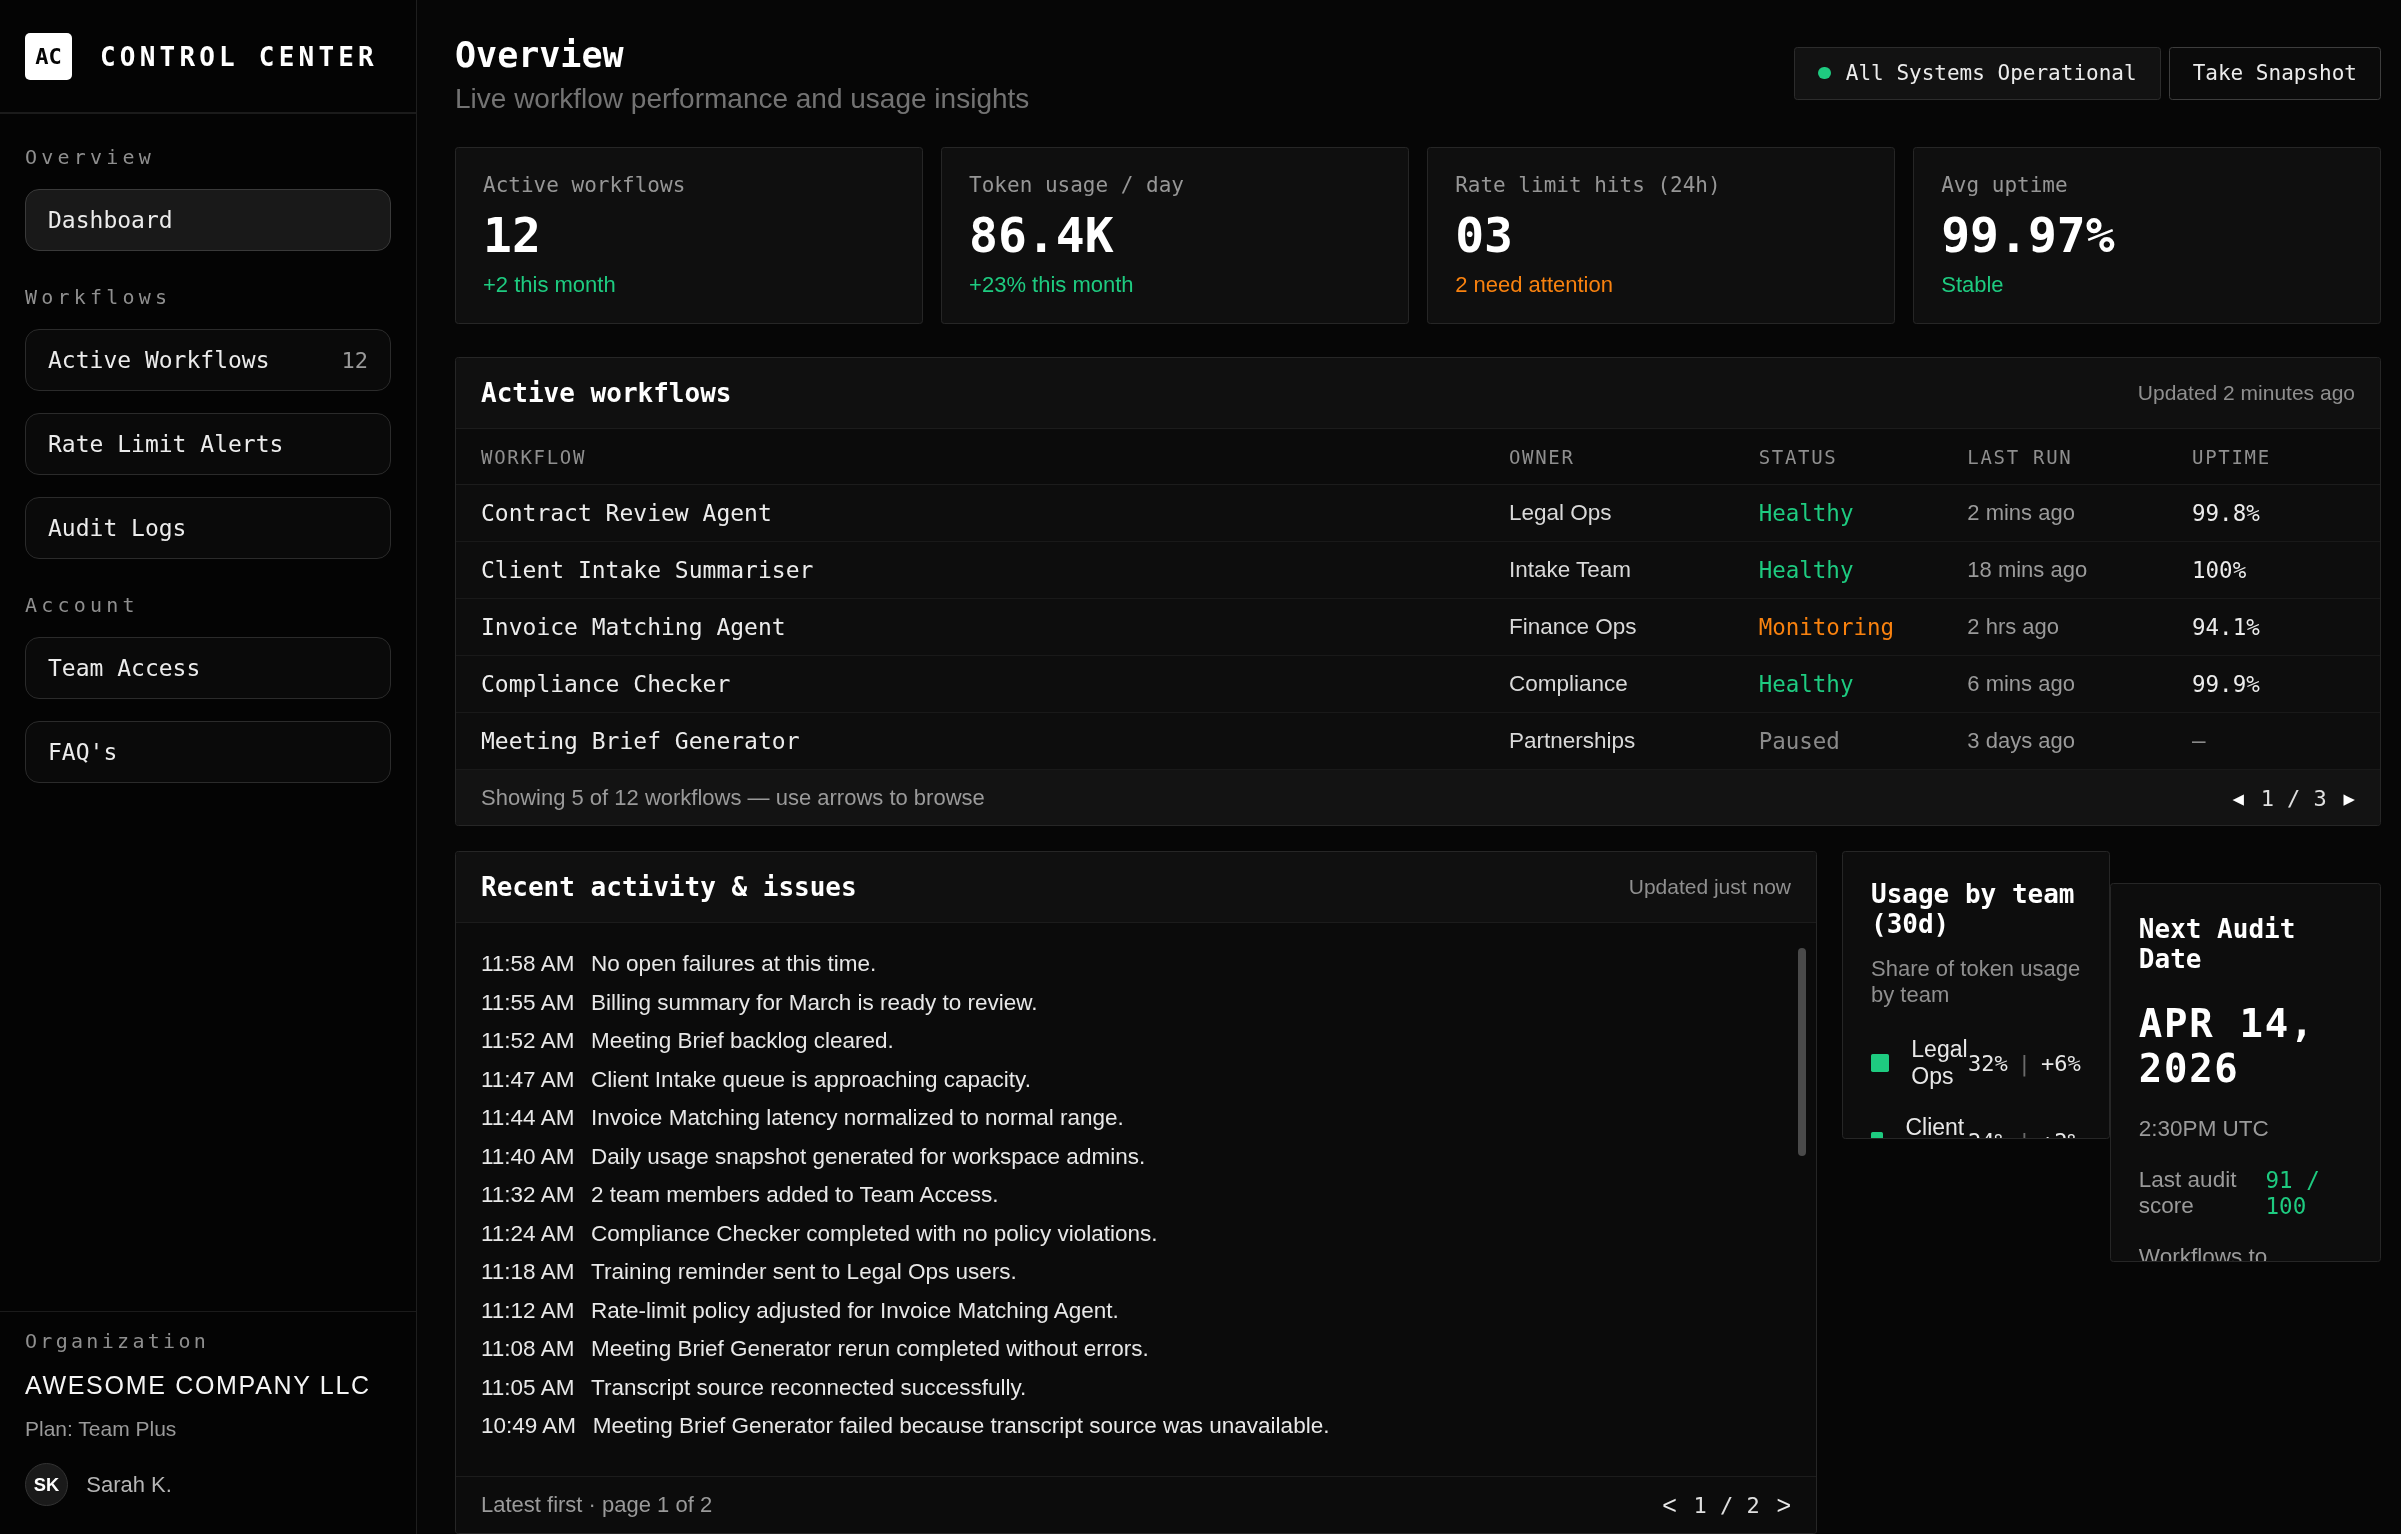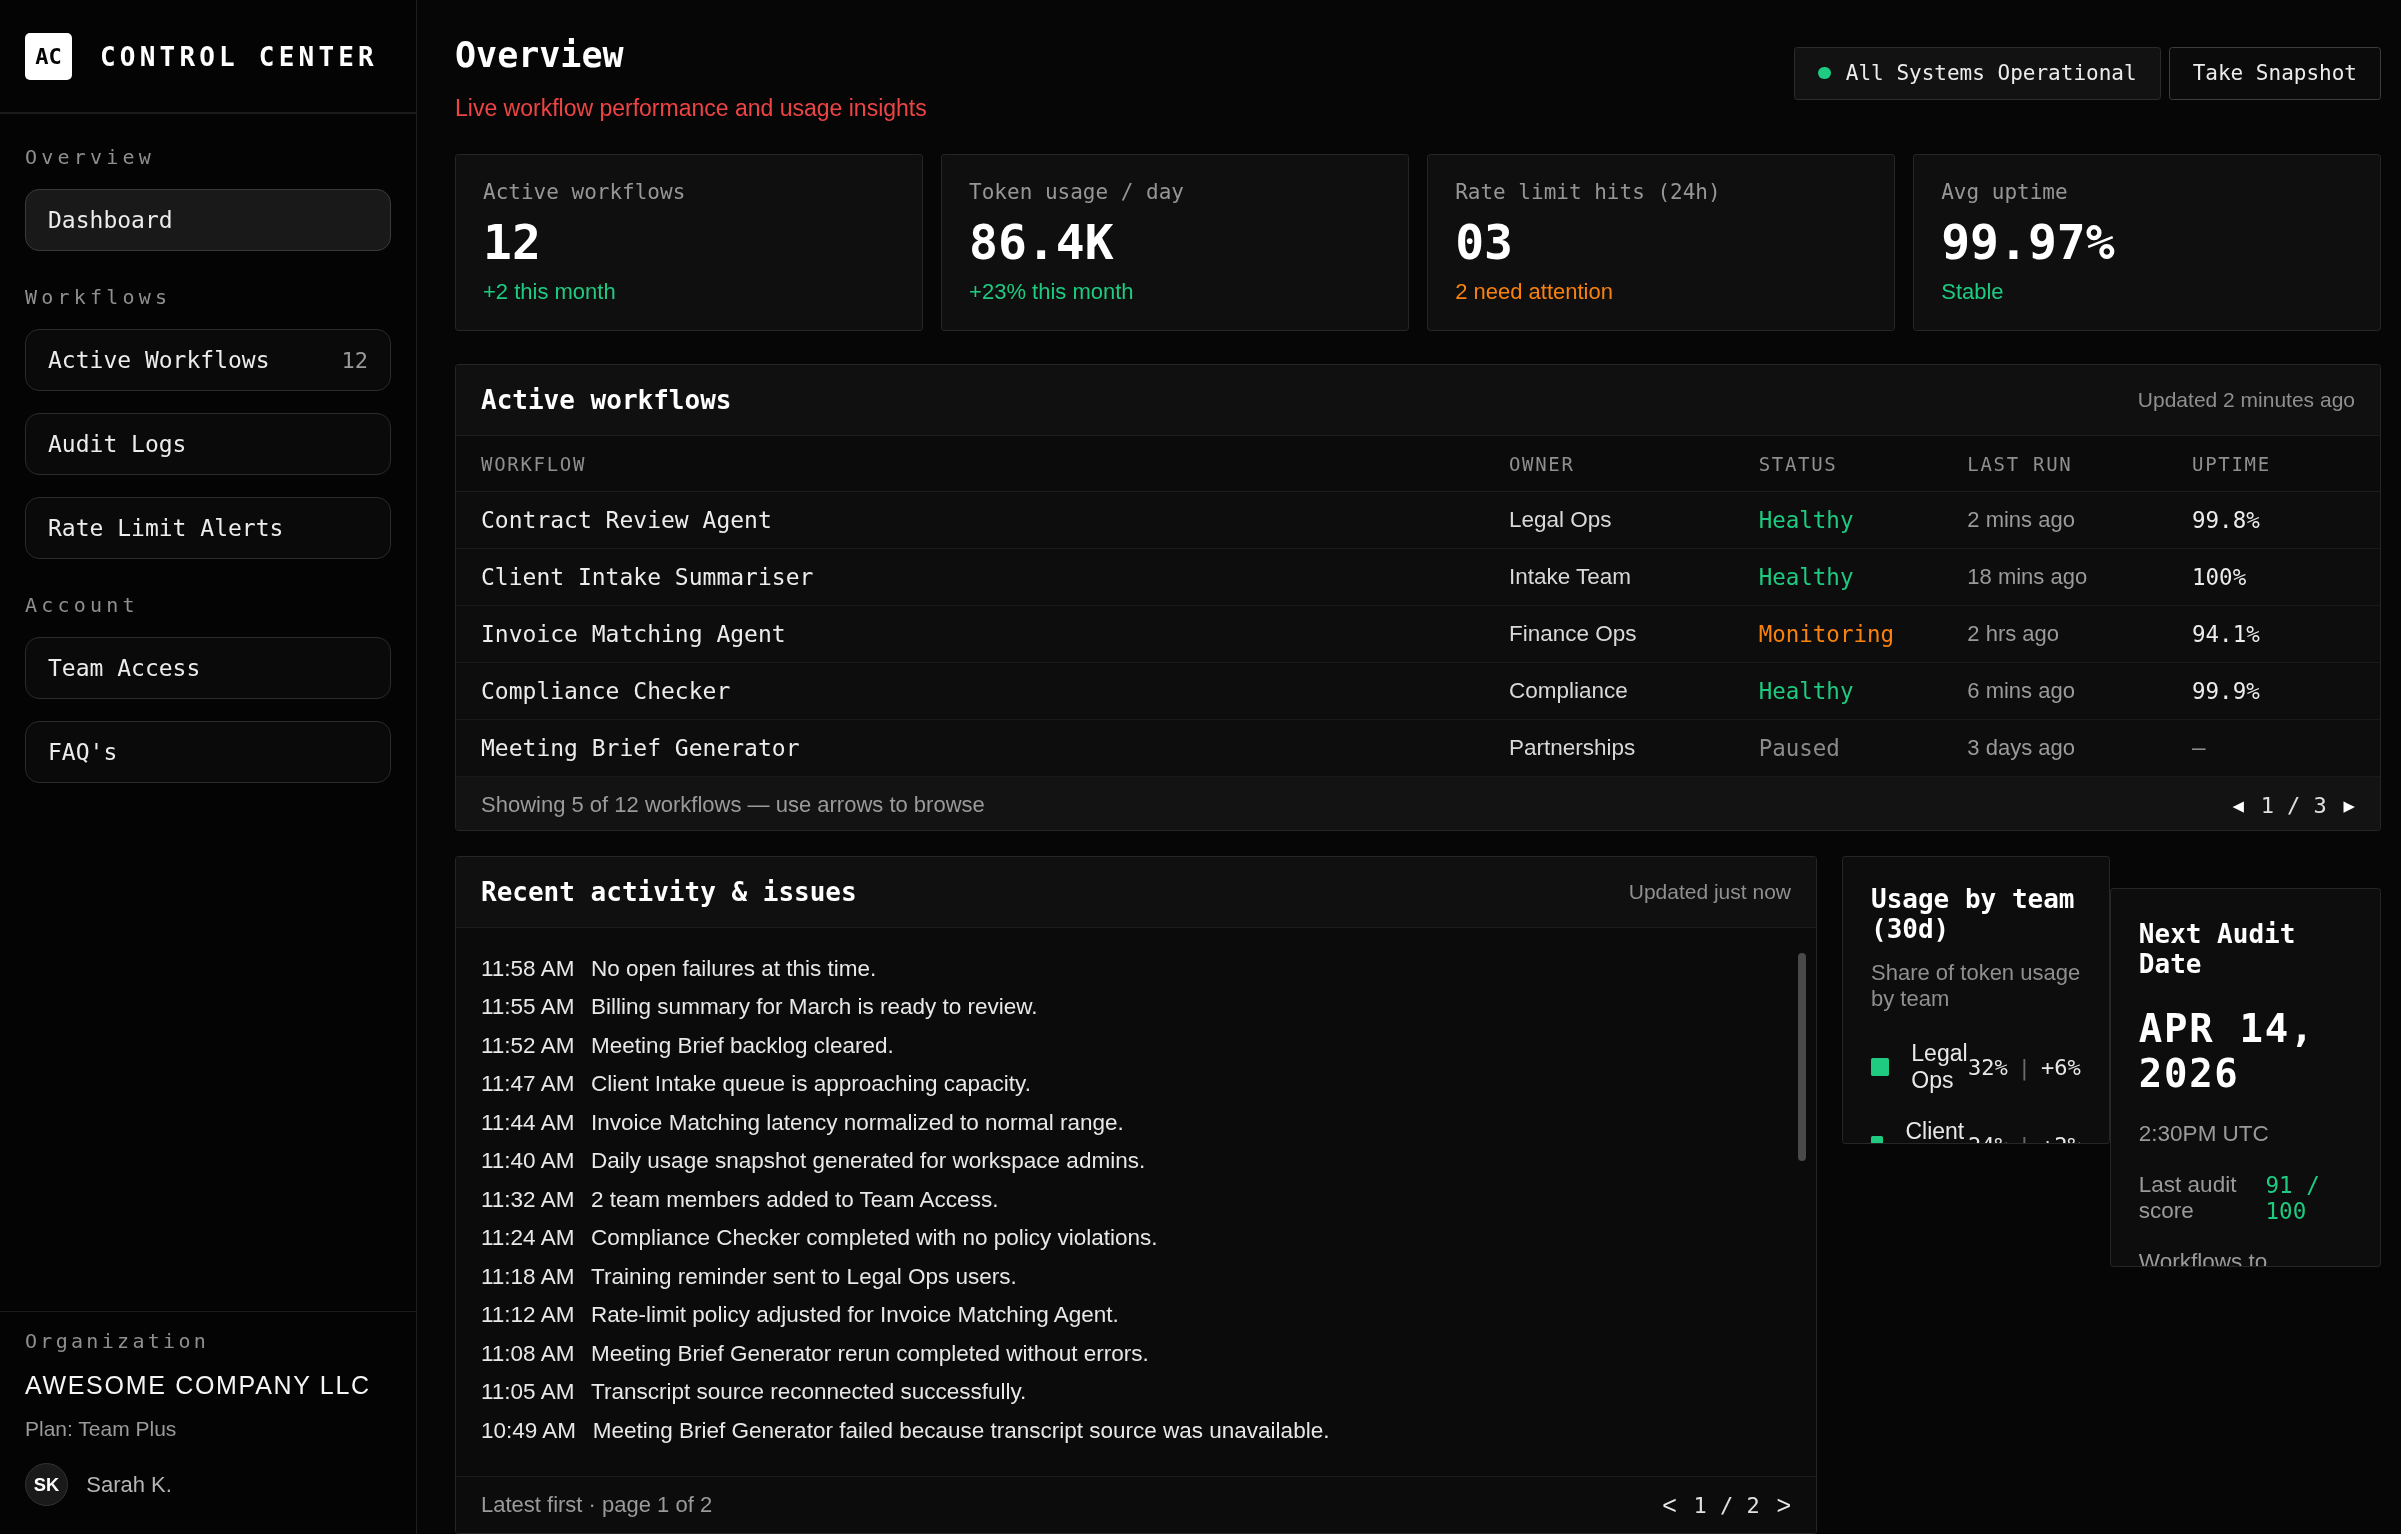--- a/index.html
+++ b/index.html
@@ -38,21 +38,21 @@
   .org-plan{font-size:21px;color:var(--muted);margin-bottom:22px}
   .user-row{display:flex;align-items:center;gap:18.3px;cursor:pointer}
   .avatar{width:43px;height:43px;border-radius:50%;background:#1a1a1a;border:1.7px solid #333;
     display:flex;align-items:center;justify-content:center;font-size:18.3px;font-weight:bold;color:#fff}
   .user-name{font-size:22px;color:#b5b5b5}
 
   
   .main{flex:1;height:100%;padding:35px 20px 0 38px;display:flex;flex-direction:column}
   .page-header{display:flex;justify-content:space-between;align-items:flex-start}
   .page-title{font-family:var(--mono);font-weight:bold;font-size:35px;color:#fff}
-  .page-subtitle{font-size:23px;color:#ef4444;margin-top:20px}
+  .page-subtitle{font-size:28px;color:#737373;margin-top:8px}
   .header-controls{display:flex;gap:8px;margin-top:11.7px}
   .status-pill,.btn{height:53px;display:inline-flex;align-items:center;border-radius:3.3px;
     font-family:var(--mono);font-size:21px;color:var(--text);padding:0 23px}
   .status-pill{background:#121212;border:1.7px solid #2c2c2c;gap:15px}
   .dot{width:12.5px;height:12.5px;border-radius:50%;background:var(--green)}
   .btn{background:#0b0b0b;border:1.7px solid #3d3d3d;cursor:pointer}
 
   
   .cards{display:grid;grid-template-columns:repeat(4,1fr);gap:18.3px;margin-top:32px}
   .card{height:177px;background:#0f0f0f;border:1.7px solid var(--border);border-radius:3.3px;
@@ -129,24 +129,24 @@
   <div class="side-item active">
     <span>Dashboard</span>
   </div>
 
   <div class="side-label">Workflows</div>
   <div class="side-item">
     <span>Active Workflows</span>
     <span class="side-badge">12</span>
   </div>
   <div class="side-item">
+    <span>Rate Limit Alerts</span>
+  </div>
+  <div class="side-item">
     <span>Audit Logs</span>
-  </div>
-  <div class="side-item">
-    <span>Rate Limit Alerts</span>
   </div>
 
   <div class="side-label">Account</div>
   <div class="side-item">
     <span>Team Access</span>
   </div>
   <div class="side-item">
     <span>FAQ's</span>
   </div>
 

